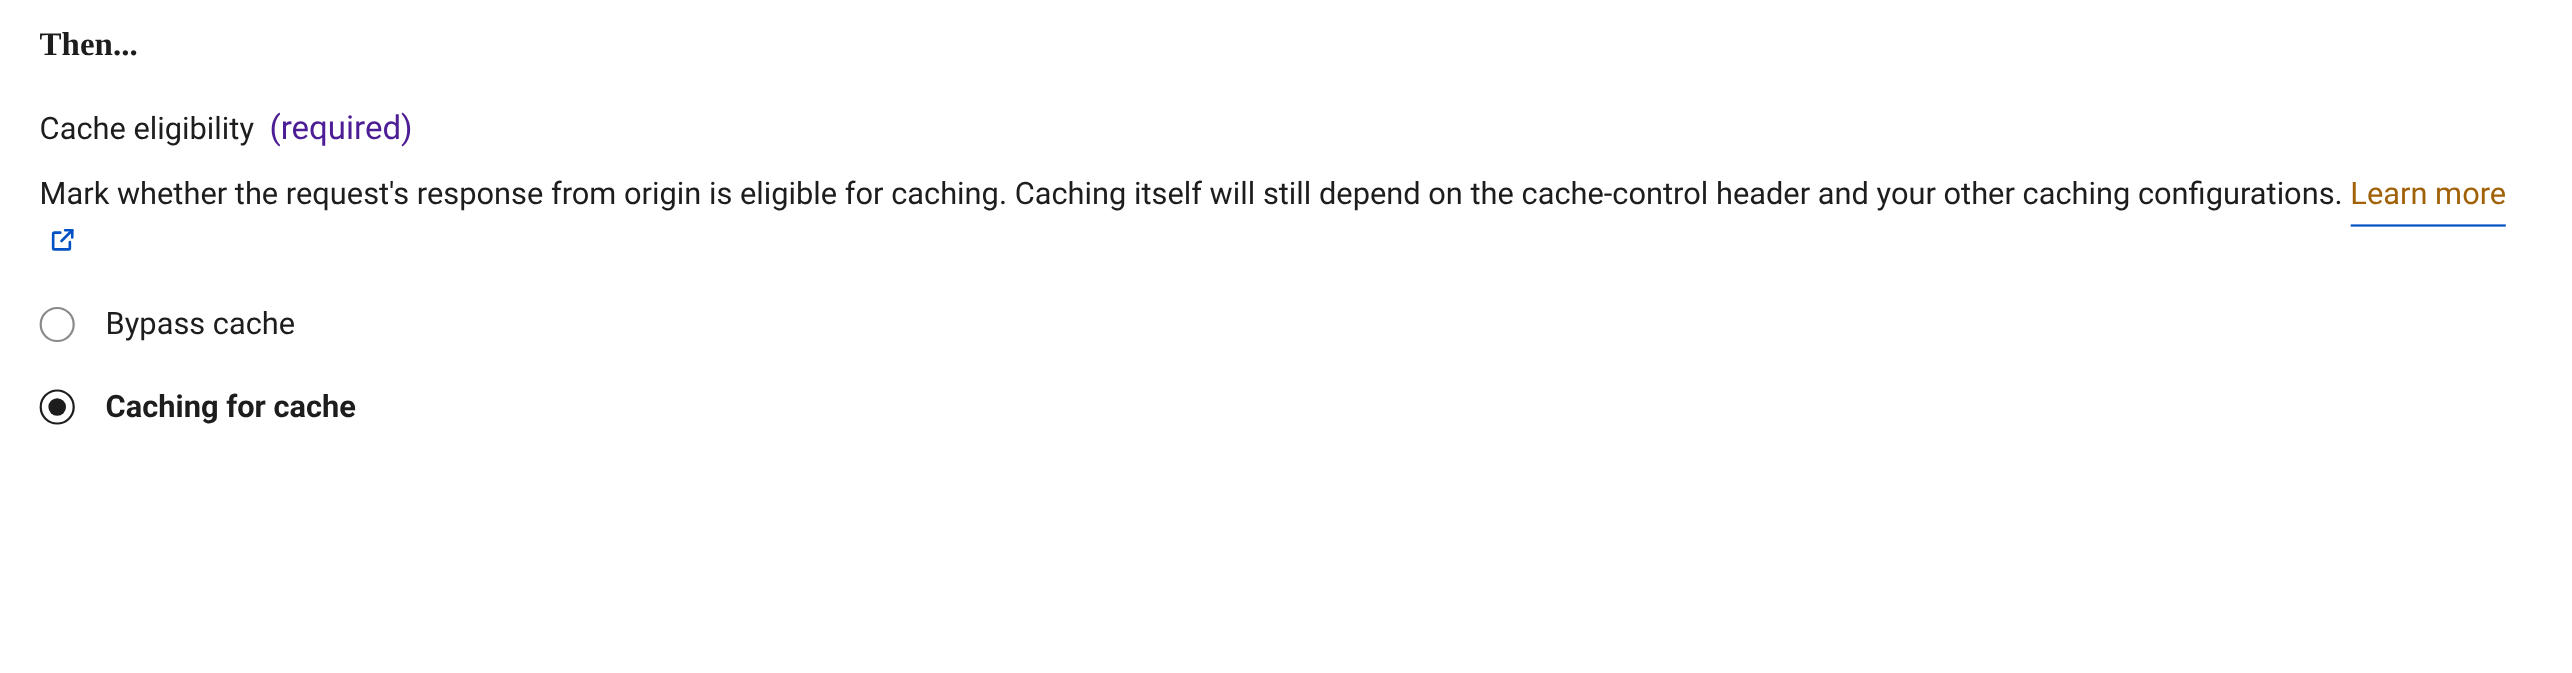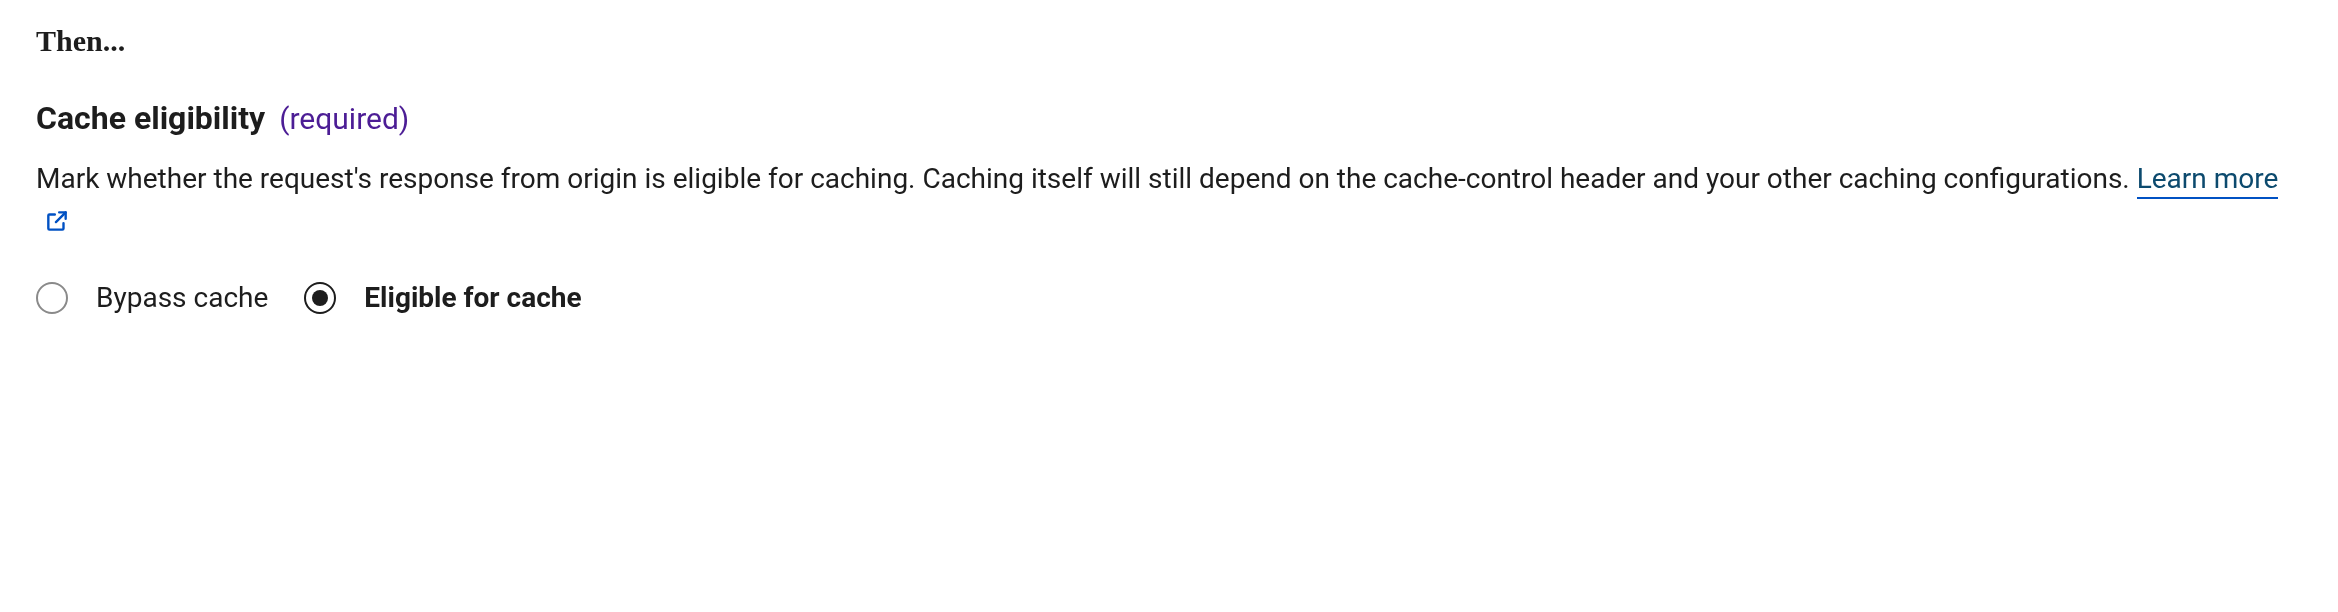--- a/index.html
+++ b/index.html
@@ -21,54 +21,54 @@
       margin-bottom: 34px;
       font-family: Liberation Serif, serif;
     }
     .field-label-row {
       display: flex;
       align-items: baseline;
       gap: 14px;
       margin-bottom: 18px;
     }
     .field-label {
-      font-weight: 700;
-      font-size: 32px;
+      font-weight: 400;
+      font-size: 28px;
     }
     .required-tag {
       color: #4c1d95;
       font-size: 30px;
       font-weight: 400;
     }
     .description {
       font-size: 28px;
       color: #1d1d1d;
       line-height: 1.45;
       margin-bottom: 38px;
       max-width: 2260px;
     }
     .learn-more {
-      color: #0c4a6e;
+      color: #a16207;
       text-decoration: none;
       border-bottom: 2px solid #0051c3;
-      padding-bottom: 2px;
+      padding-bottom: 12px;
       display: inline;
     }
     .external-icon {
       display: inline-block;
       vertical-align: middle;
       margin-left: 8px;
       color: #0051c3;
     }
     .external-icon svg {
       display: block;
     }
     .radio-group {
       display: flex;
-      flex-direction: row;
+      flex-direction: column;
       gap: 36px;
     }
     .radio-item {
       display: flex;
       align-items: center;
       gap: 28px;
       cursor: pointer;
     }
     .radio-circle {
       width: 32px;
@@ -120,15 +120,15 @@
 
 <div class="radio-group">
   <label class="radio-item">
     <span class="radio-circle"></span>
     <span class="radio-label">Bypass cache</span>
   </label>
   <label class="radio-item">
     <span class="radio-circle selected">
       <span class="radio-dot"></span>
     </span>
-    <span class="radio-label selected">Eligible for cache</span>
+    <span class="radio-label selected">Caching for cache</span>
   </label>
 </div>
 
 </body></html>

